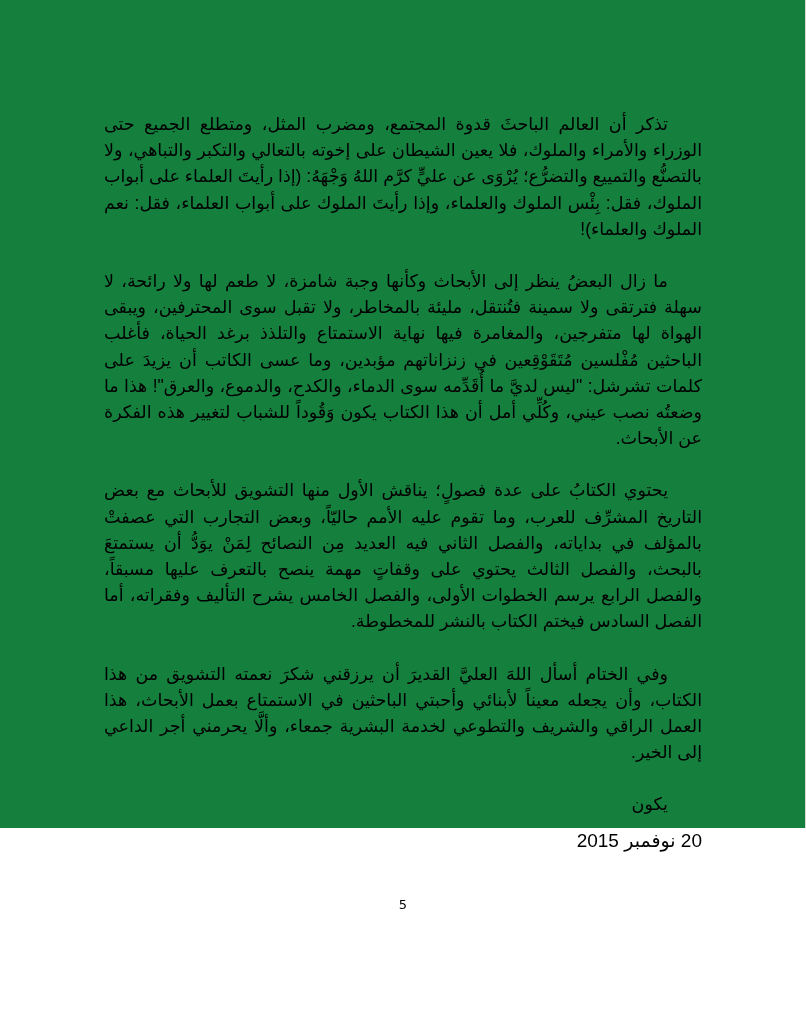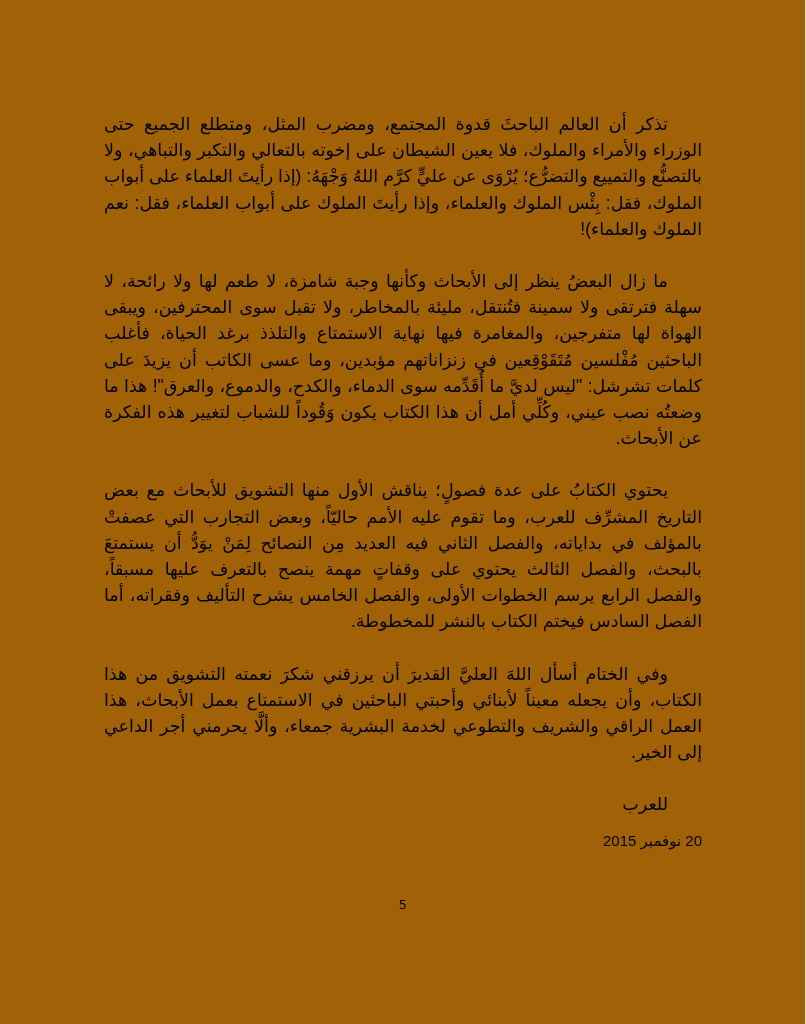--- a/index.html
+++ b/index.html
@@ -1,19 +1,19 @@
 <!DOCTYPE html>
 <html><head>
   <meta charset="utf-8">
   <style>
     html, body { margin: 0; padding: 0; background: #ffffff; }
     body { width: 806px; height: 1024px; position: relative; overflow: hidden; }
     .page {
-      position: absolute; left: 0; top: 0; width: 806px; height: 1024px;
-      background: #a16207;
+      position: absolute; left: 0; top: 0; width: 806px; height: 828px;
+      background: #15803d;
       border-right: 1px solid #d8d8d8;
       box-sizing: border-box;
     }
     .content {
       position: absolute;
       left: 104px; top: 111px; width: 598px;
       direction: rtl;
       font-family: "Liberation Sans", "DejaVu Sans", sans-serif;
       font-size: 17.5px;
       line-height: 26.2px;
@@ -26,37 +26,37 @@
       text-indent: 34px;
     }
     .signature-place {
       margin: 0 0 0 0;
       text-indent: 34px;
       text-align: right;
     }
     .signature-date {
       margin: 10px 0 0 0;
       text-align: right;
-      font-size: 15px;
+      font-size: 19px;
     }
     .page-number {
       position: absolute;
       left: 0; width: 806px; top: 897px;
       text-align: center;
       font-family: "DejaVu Sans", sans-serif;
       font-size: 13px;
       color: #000000;
     }
   </style>
 </head>
 <body>
 
 <div class="page">
   <div class="content">
     <p class="para">تذكر أن العالم الباحثَ قدوة المجتمع، ومضرب المثل، ومتطلع الجميع حتى الوزراء والأمراء والملوك، فلا يعين الشيطان على إخوته بالتعالي والتكبر والتباهي، ولا بالتصنُّع والتمييع والتضرُّع؛ يُرْوَى عن عليٍّ كرَّم اللهُ وَجْهَهُ: (إذا رأيتَ العلماء على أبواب الملوك، فقل: بِئْس الملوك والعلماء، وإذا رأيتَ الملوك على أبواب العلماء، فقل: نعم الملوك والعلماء)!</p>
     <p class="para">ما زال البعضُ ينظر إلى الأبحاث وكأنها وجبة شامزة، لا طعم لها ولا رائحة، لا سهلة فترتقى ولا سمينة فتُنتقل، مليئة بالمخاطر، ولا تقبل سوى المحترفين، ويبقى الهواة لها متفرجين، والمغامرة فيها نهاية الاستمتاع والتلذذ برغد الحياة، فأغلب الباحثين مُفْلسين مُتَقَوْقِعين في زنزاناتهم مؤبدين، وما عسى الكاتب أن يزيدَ على كلمات تشرشل: "ليس لديَّ ما أُقَدِّمه سوى الدماء، والكدح، والدموع، والعرق"! هذا ما وضعتُه نصب عيني، وكُلِّي أمل أن هذا الكتاب يكون وَقُوداً للشباب لتغيير هذه الفكرة عن الأبحاث.</p>
     <p class="para">يحتوي الكتابُ على عدة فصولٍ؛ يناقش الأول منها التشويق للأبحاث مع بعض التاريخ المشرِّف للعرب، وما تقوم عليه الأمم حاليّاً، وبعض التجارب التي عصفتْ بالمؤلف في بداياته، والفصل الثاني فيه العديد مِن النصائح لِمَنْ يوَدُّ أن يستمتعَ بالبحث، والفصل الثالث يحتوي على وقفاتٍ مهمة ينصح بالتعرف عليها مسبقاً، والفصل الرابع يرسم الخطوات الأولى، والفصل الخامس يشرح التأليف وفقراته، أما الفصل السادس فيختم الكتاب بالنشر للمخطوطة.</p>
     <p class="para">وفي الختام أسأل اللهَ العليَّ القديرَ أن يرزقني شكرَ نعمته التشويق من هذا الكتاب، وأن يجعله معيناً لأبنائي وأحبتي الباحثين في الاستمتاع بعمل الأبحاث، هذا العمل الراقي والشريف والتطوعي لخدمة البشرية جمعاء، وألَّا يحرمني أجر الداعي إلى الخير.</p>
-    <p class="signature-place">للعرب</p>
+    <p class="signature-place">يكون</p>
     <p class="signature-date">20 نوفمبر 2015</p>
   </div>
   <div class="page-number">5</div>
 </div>
 
 </body></html>

